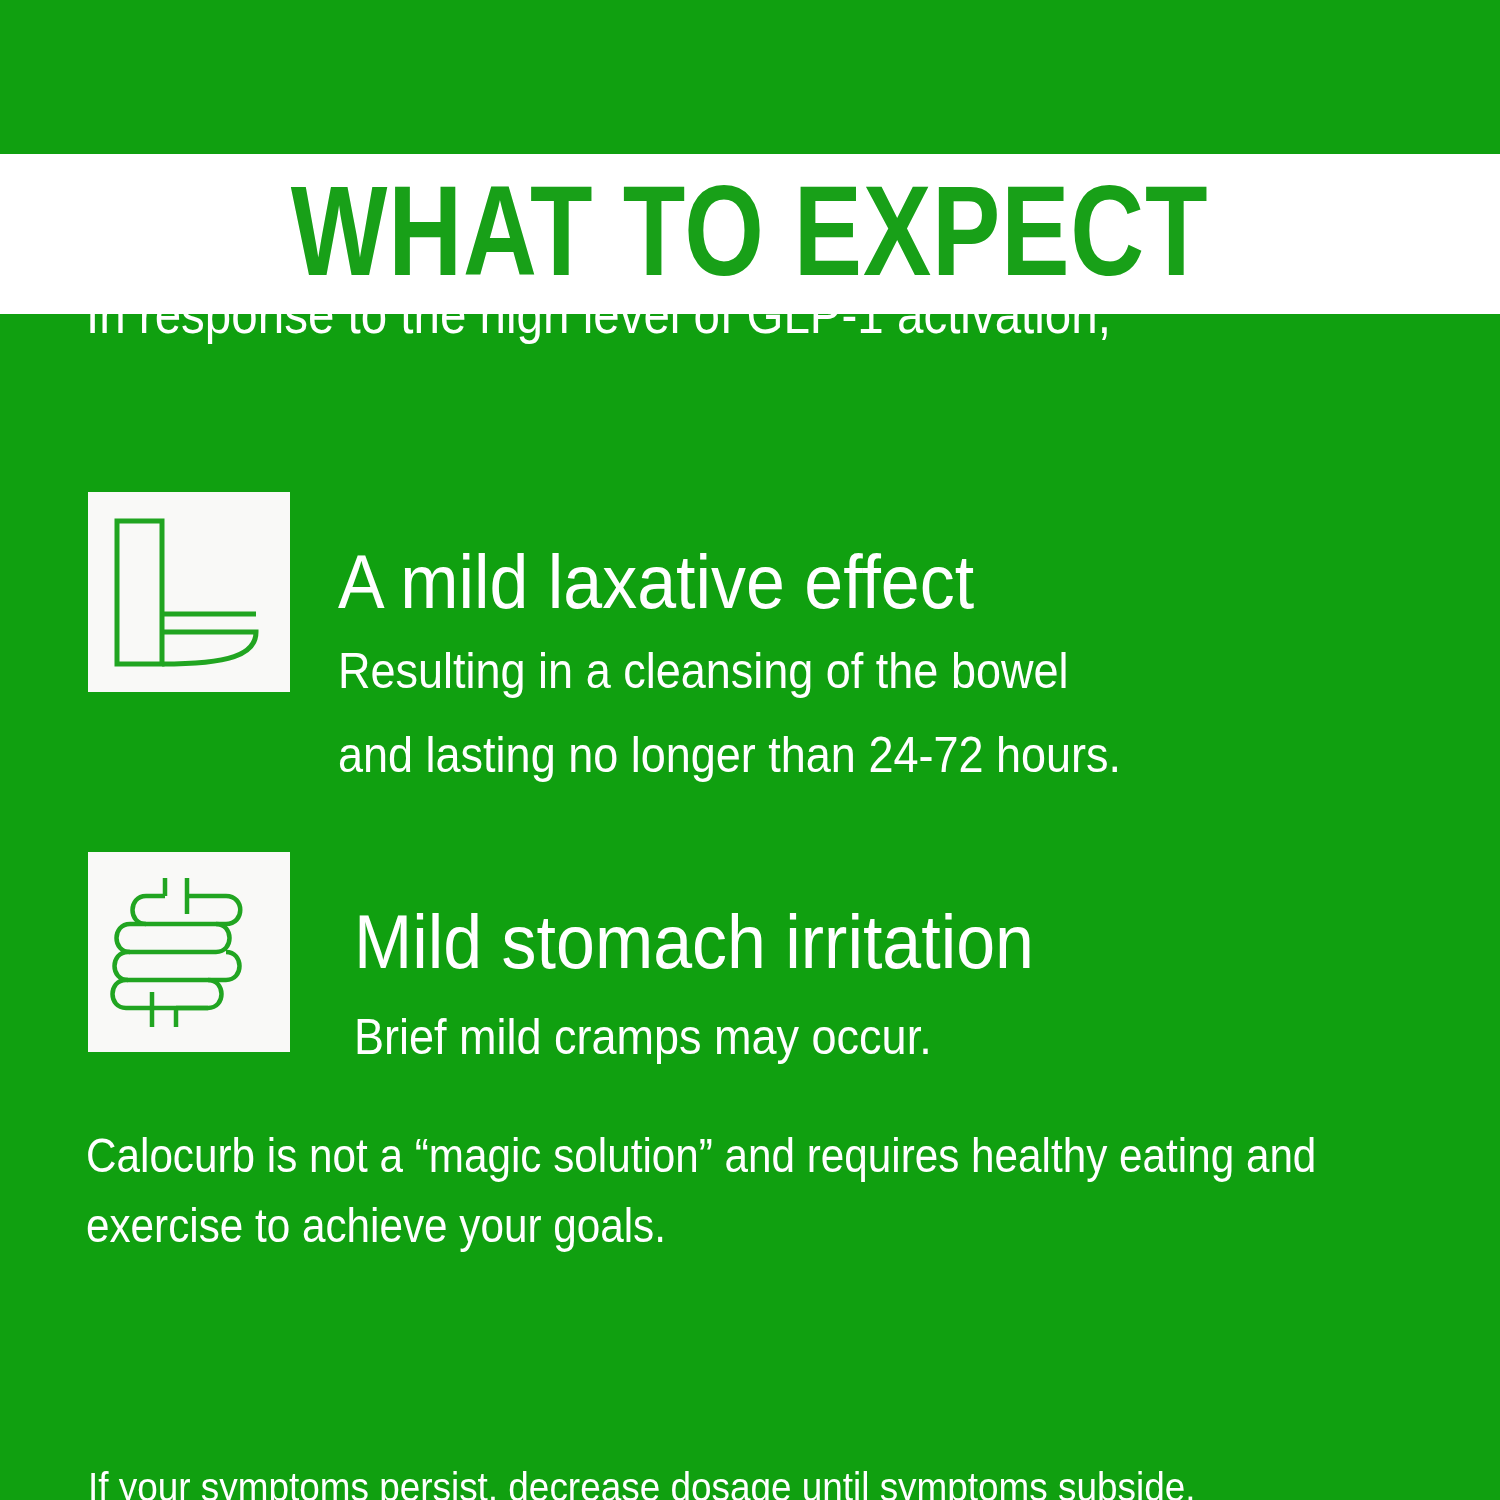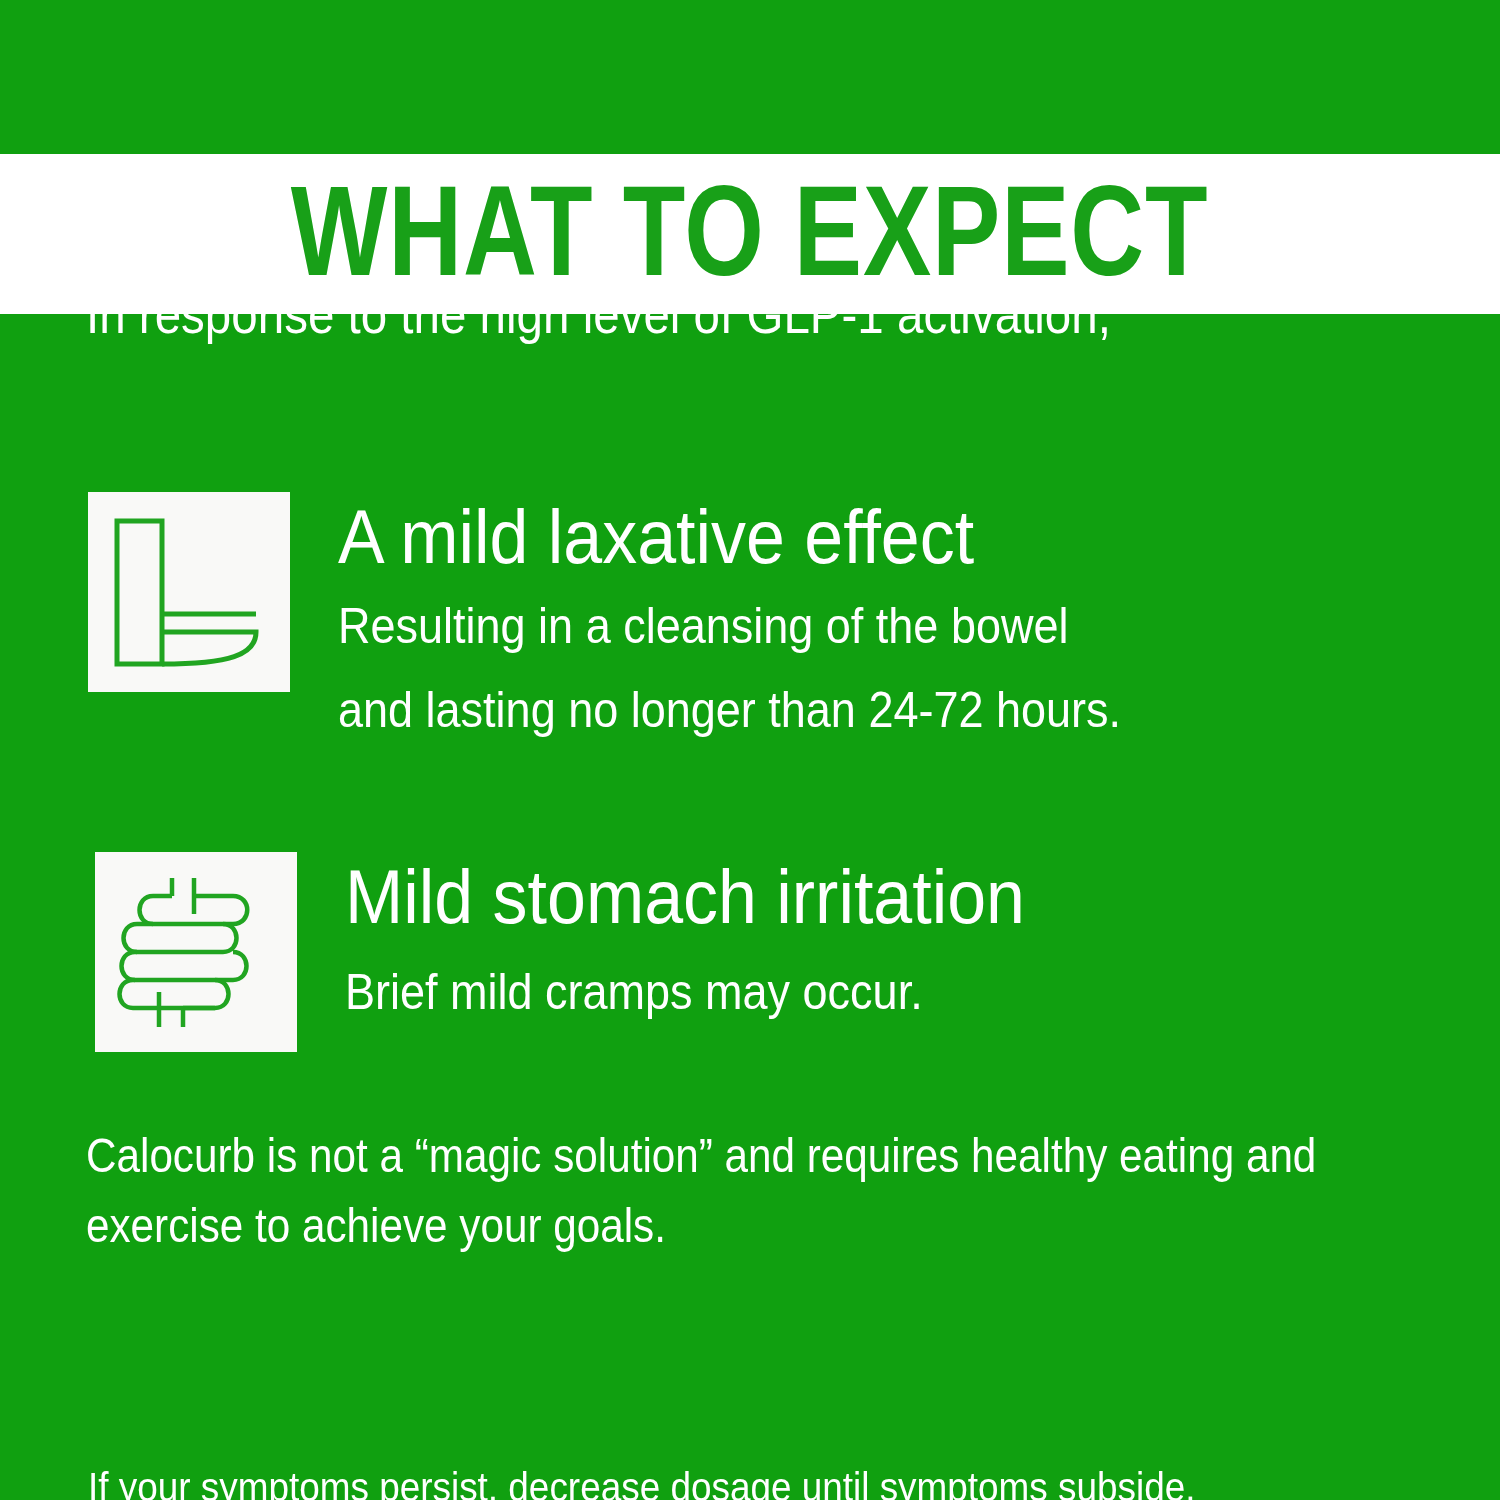--- a/index.html
+++ b/index.html
@@ -74,38 +74,39 @@
   }
 
   
   .symptom-row {
     position: absolute;
     display: flex;
     align-items: flex-start;
   }
 
   #row-laxative { left: 88px; top: 492px; }
-  #row-stomach  { left: 95px; top: 852px; }
+  #row-stomach  { left: 88px; top: 852px; gap: 16px; }
 
   .icon-tile {
     width: 202px;
     height: 200px;
     background: #F9F9F7;
     flex: 0 0 auto;
     display: flex;
     align-items: center;
     justify-content: center;
   }
 
   .icon-tile svg { display: block; }
 
   .symptom-text {
     margin-left: 48px;
     color: #FFFFFF;
     padding-top: 2px;
+    margin-top: 45px;
   }
 
   .symptom-title {
     font-size: 76px;
     line-height: 86px;
     font-weight: 400;
     white-space: nowrap;
     transform: scaleX(0.92);
     transform-origin: left center;
   }

